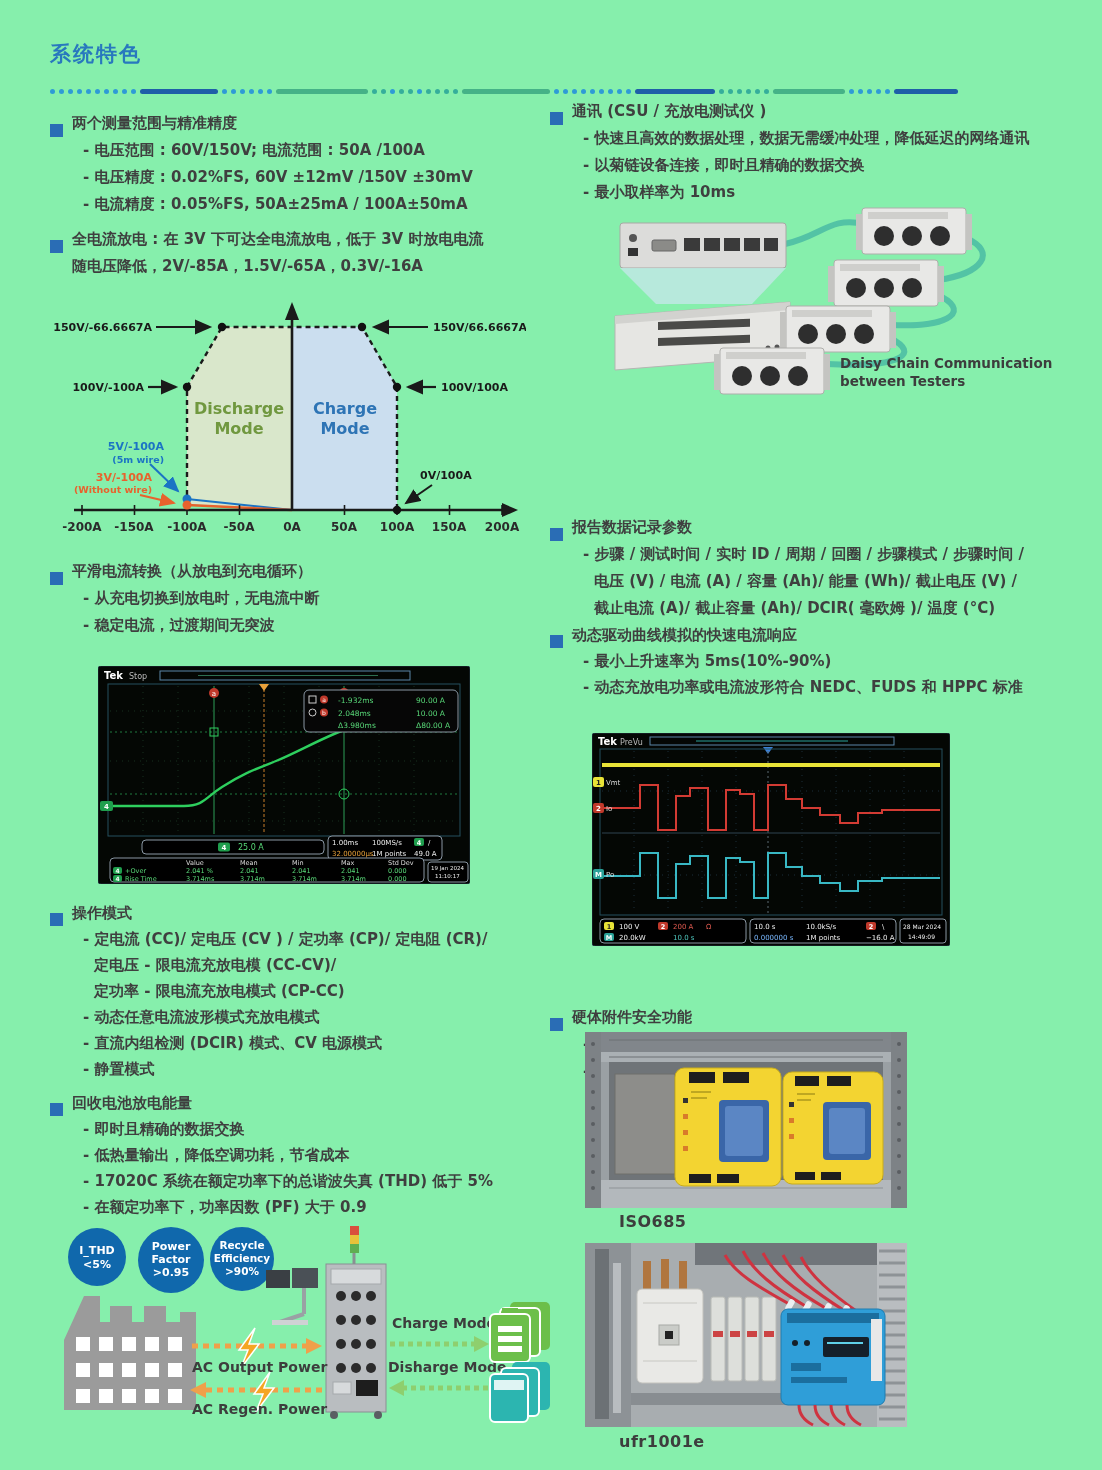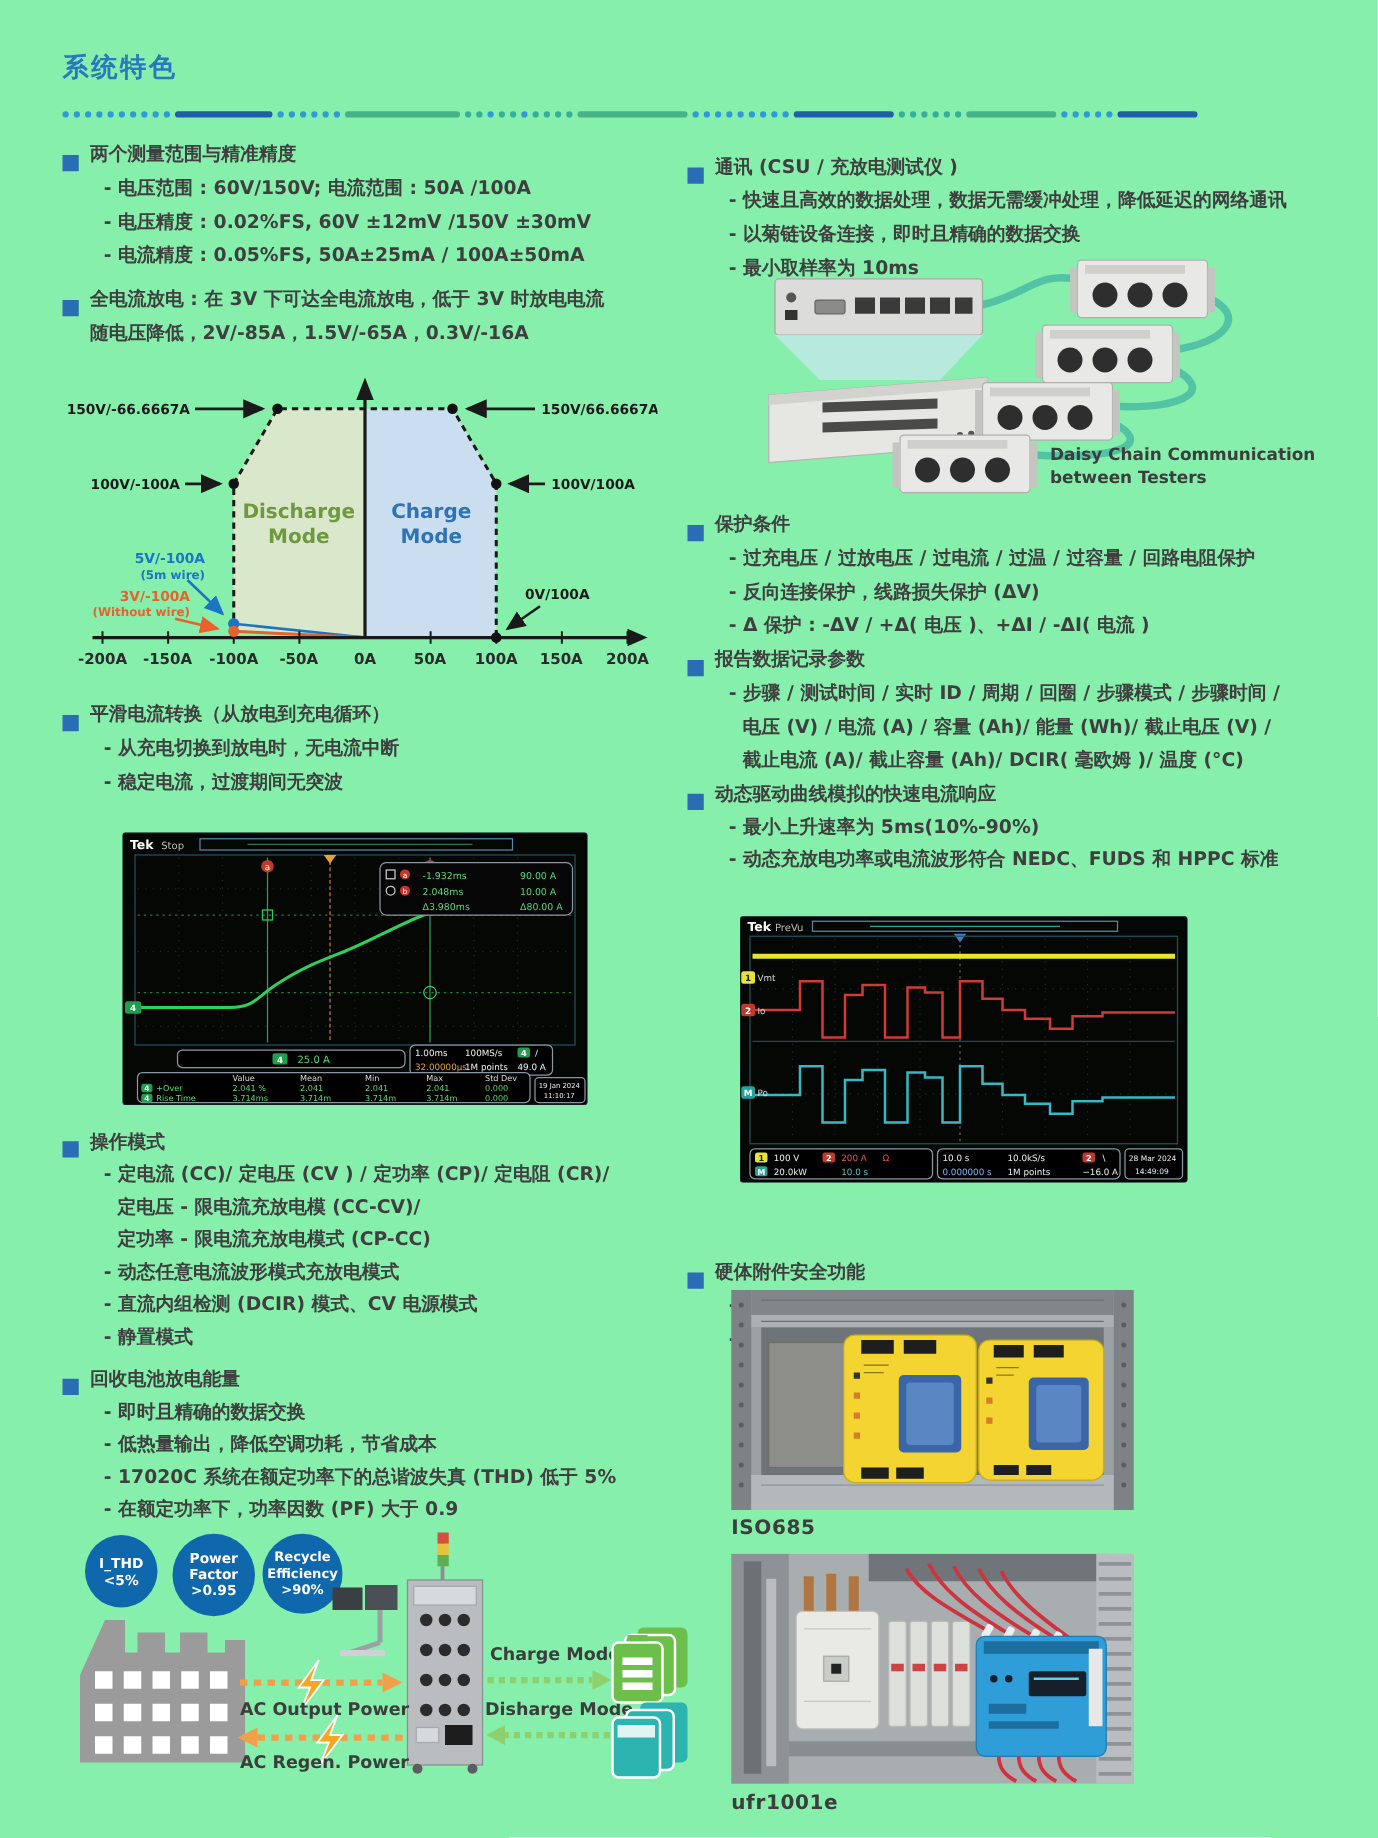--- a/index.html
+++ b/index.html
@@ -9,21 +9,21 @@
   .divider{position:absolute;left:50px;top:88px;width:1012px;height:7px;display:flex;align-items:center;gap:4px;}
   .divider .dot{width:5px;height:5px;border-radius:50%;flex:none;}
   .divider .bar{height:5px;border-radius:3px;flex:none;}
   .dB{background:#2e9bd6}.dT{background:#35ae9b}.bB{background:#1e5fa8}.bG{background:#45b287}
   .blk{position:absolute;font-size:15px;font-weight:bold;line-height:27px;}
   .blk.lh26{line-height:26px;}
   .sec-head{display:flex;gap:9px;align-items:flex-end;}
   .sq{width:13px;height:13px;background:#2a6db5;margin-top:6px;flex:none;}
   .bl{padding-left:33px;}
   .bl2{padding-left:44px;}
-  .cap{position:absolute;font-size:16px;font-weight:bold;color:#3d3d3d;letter-spacing:.5px;}
+  .cap{position:absolute;font-size:16px;font-weight:bold;color:#3d3d3d;letter-spacing:.5px;margin-left:34px;}
   svg text{font-family:"DejaVu Sans","Liberation Sans",sans-serif;}
 </style>
 </head>
 <body>
 
 <div class="page">
 
   <div class="page-title">系统特色</div>
 
   <div class="divider">
@@ -383,21 +383,21 @@
         <rect x="458" y="124" width="24" height="6" fill="#fff"></rect>
     </g>
     <g>
       <rect x="472" y="140" width="38" height="48" rx="5" fill="#2cb5b0"></rect>
       <rect x="461" y="146" width="38" height="48" rx="5" fill="#2cb5b0" stroke="#fff" stroke-width="2"></rect>
       <rect x="450" y="152" width="38" height="48" rx="5" fill="#2cb5b0" stroke="#fff" stroke-width="2"></rect>
       <rect x="454" y="158" width="30" height="10" fill="#fff" opacity="0.85"></rect>
     </g>
   </svg>
 
-  <div class="blk" style="left:550px;top:120px;width:515px">
+  <div class="blk" style="left:550px;top:98px;width:515px">
     <div class="sec-head">
         <span class="sq"></span>
       <span>通讯 (CSU / 充放电测试仪 )</span>
       </div>
     <div class="bl">- 快速且高效的数据处理，数据无需缓冲处理，降低延迟的网络通讯</div>
     <div class="bl">- 以菊链设备连接，即时且精确的数据交换</div>
     <div class="bl">- 最小取样率为 10ms</div>
   </div>
 
   <svg style="position:absolute;left:600px;top:198px" width="470" height="206" viewBox="0 0 470 206">
@@ -461,29 +461,20 @@
       <circle cx="142" cy="178" r="10" fill="#2e2e2e"></circle>
         <circle cx="170" cy="178" r="10" fill="#2e2e2e"></circle>
         <circle cx="198" cy="178" r="10" fill="#2e2e2e"></circle>
       <rect x="114" y="156" width="6" height="36" fill="#c4c4c1"></rect>
         <rect x="224" y="156" width="6" height="36" fill="#c4c4c1"></rect>
     </g>
     <text x="240" y="170" font-size="13.5" font-weight="bold" fill="#3d3d3d">Daisy Chain Communication</text>
     <text x="240" y="188" font-size="13.5" font-weight="bold" fill="#3d3d3d">between Testers</text>
   </svg>
 
-  <div class="blk" style="left:550px;top:406px;width:515px">
-    <div class="sec-head">
-        <span class="sq"></span>
-      <span>保护条件</span>
-      </div>
-    <div class="bl">- 过充电压 / 过放电压 / 过电流 / 过温 / 过容量 / 回路电阻保护</div>
-    <div class="bl">- 反向连接保护，线路损失保护 (ΔV)</div>
-    <div class="bl">- Δ 保护 : -ΔV / +Δ( 电压 )、+ΔI / -ΔI( 电流 )</div>
-  </div>
 
   <div class="blk" style="left:550px;top:514px;width:515px">
     <div class="sec-head">
         <span class="sq"></span>
       <span>报告数据记录参数</span>
       </div>
     <div class="bl">- 步骤 / 测试时间 / 实时 ID / 周期 / 回圈 / 步骤模式 / 步骤时间 /</div>
     <div class="bl2">电压 (V) / 电流 (A) / 容量 (Ah)/ 能量 (Wh)/ 截止电压 (V) /</div>
     <div class="bl2">截止电流 (A)/ 截止容量 (Ah)/ DCIR( 毫欧姆 )/ 温度 (°C)</div>
   </div>

